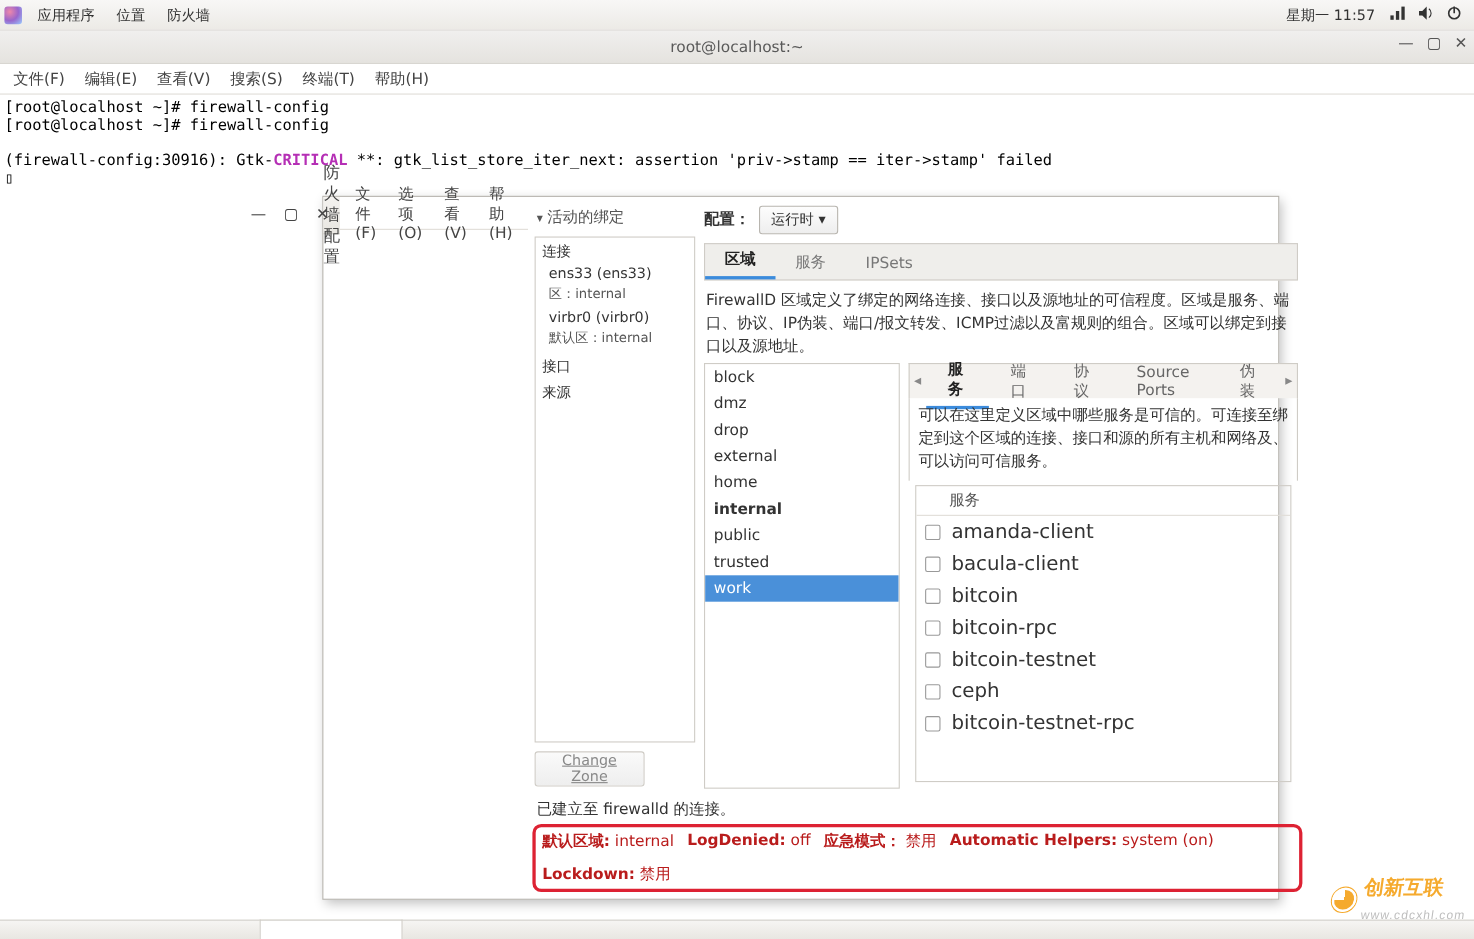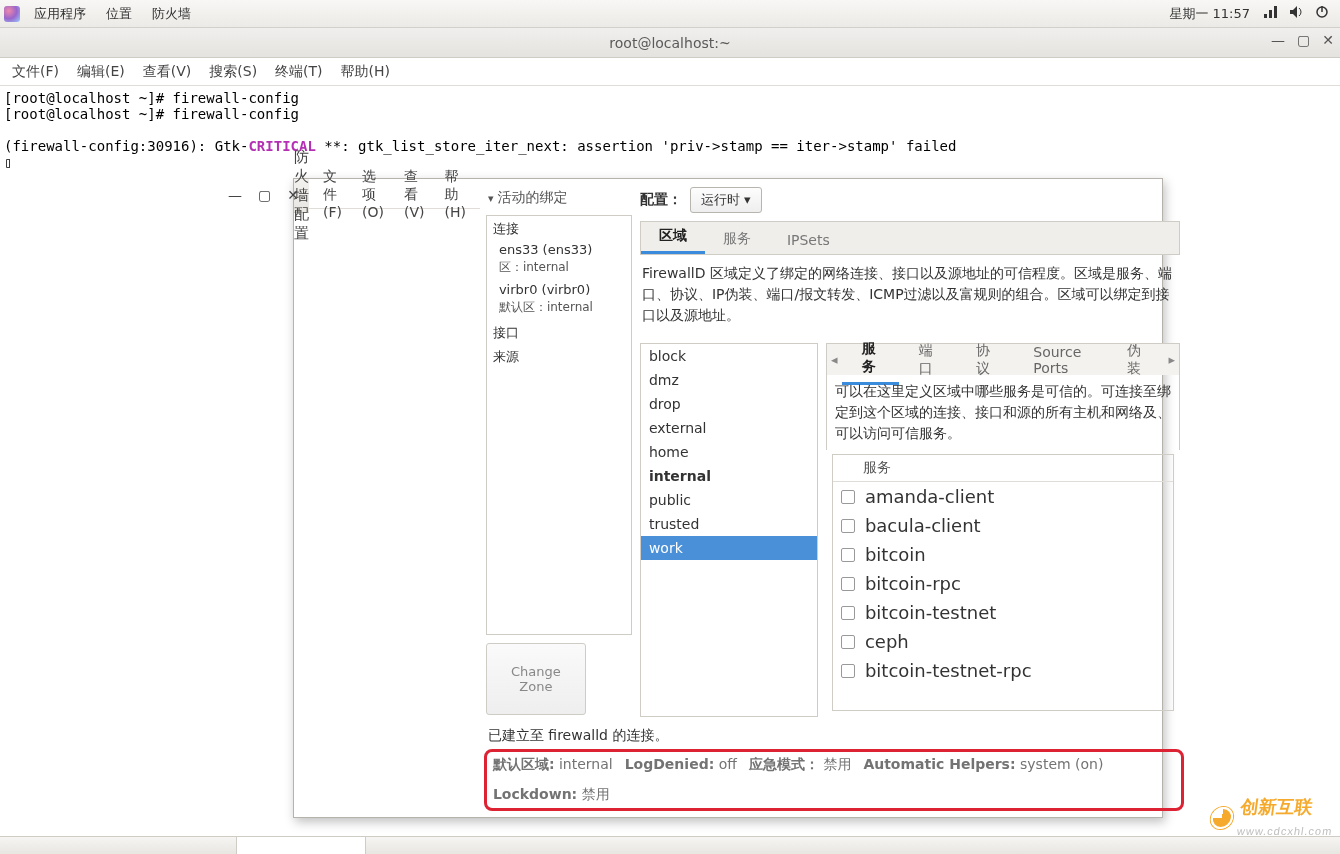--- a/index.html
+++ b/index.html
@@ -109,42 +109,43 @@
   }
   .bind-header .chev { font-size:11px;}
   .conn-box {
     border:1px solid #cfccc6; flex:1; background:#fff;
     font-size:13px; overflow:auto;
   }
   .conn-sec { padding:4px 6px 2px 6px;}
   .conn-item { padding:2px 10px 2px 12px; font-size:13px;}
   .conn-sub { padding:0 10px 4px 12px; font-size:12px; color:#555;}
   .change-zone {
-    margin-top:8px; padding:20px 10px; border:1px solid #cfccc6;
+    margin-top:8px; padding:0 10px; border:1px solid #cfccc6;
     background:linear-gradient(#fafafa,#eee); border-radius:3px;
     color:#888; text-align:center; font-size:13px;
     width:100px;
+    text-decoration:underline;
   }
 
   .right-col { flex:1; display:flex; flex-direction:column; padding:4px 8px 4px 2px;}
   .cfg-row { display:flex; align-items:center; gap:8px; padding:4px 0 8px 0; font-size:14px;}
   .cfg-row .sel {
     border:1px solid #b8b5af; background:linear-gradient(#fdfdfd,#eee);
     padding:3px 10px; border-radius:3px; font-size:13px;
   }
 
   .big-tabs {
     border:1px solid #cfccc6; background:#efeeeb;
     display:flex; align-items:flex-end; height:34px;
   }
   .big-tab { padding:8px 18px 6px; font-size:14px; color:#777;}
   .big-tab.active { color:#222; font-weight:600; border-bottom:3px solid #3b8bdc; background:#fff0;}
   .zone-desc { padding:8px 4px 4px 2px; font-size:14px; color:#333; line-height:1.5;}
 
-  .mid-row { flex:1; display:flex; gap:8px; min-height:0;margin-top:13px;}
+  .mid-row { flex:1; display:flex; gap:8px; min-height:0;}
   .zone-list {
     width:178px; border:1px solid #cfccc6; background:#fff;
     font-size:14px; overflow:auto;
   }
   .zone-list .zitem { padding:4px 8px;}
   .zone-list .zitem.bold { font-weight:bold;}
   .zone-list .zitem.selected { background:#4a90d9; color:#fff;}
 
   .svc-col { flex:1; display:flex; flex-direction:column; min-width:0;}
   .inner-tabs {
@@ -164,21 +165,21 @@
   .svc-rows { flex:1; overflow:auto;}
   .svc-row { display:flex; align-items:center; gap:10px; padding:4px 8px; font-size:18px;}
   .svc-row .cb { width:14px; height:14px; border:1px solid #999; border-radius:2px; }
 
   .status-line1 {
     padding:6px 8px 2px 8px; font-size:14px; color:#333;
   }
   .status-line2 {
     margin:2px 4px 6px 4px; padding:4px 6px;
     border:3px solid #d23; border-radius:8px;
-    font-size:14px; color:#737373;
+    font-size:14px; color:#b91c1c;
     display:flex; gap:12px; flex-wrap:wrap;
   }
   .status-line2 b{font-weight:700;}
 
   .bottom-strip {
     position:absolute; left:0; bottom:0; right:0;
     height:18px; background:linear-gradient(#f6f5f3,#e8e6e1);
     border-top:1px solid #cfccc6;
   }
   .bottom-strip .task {

